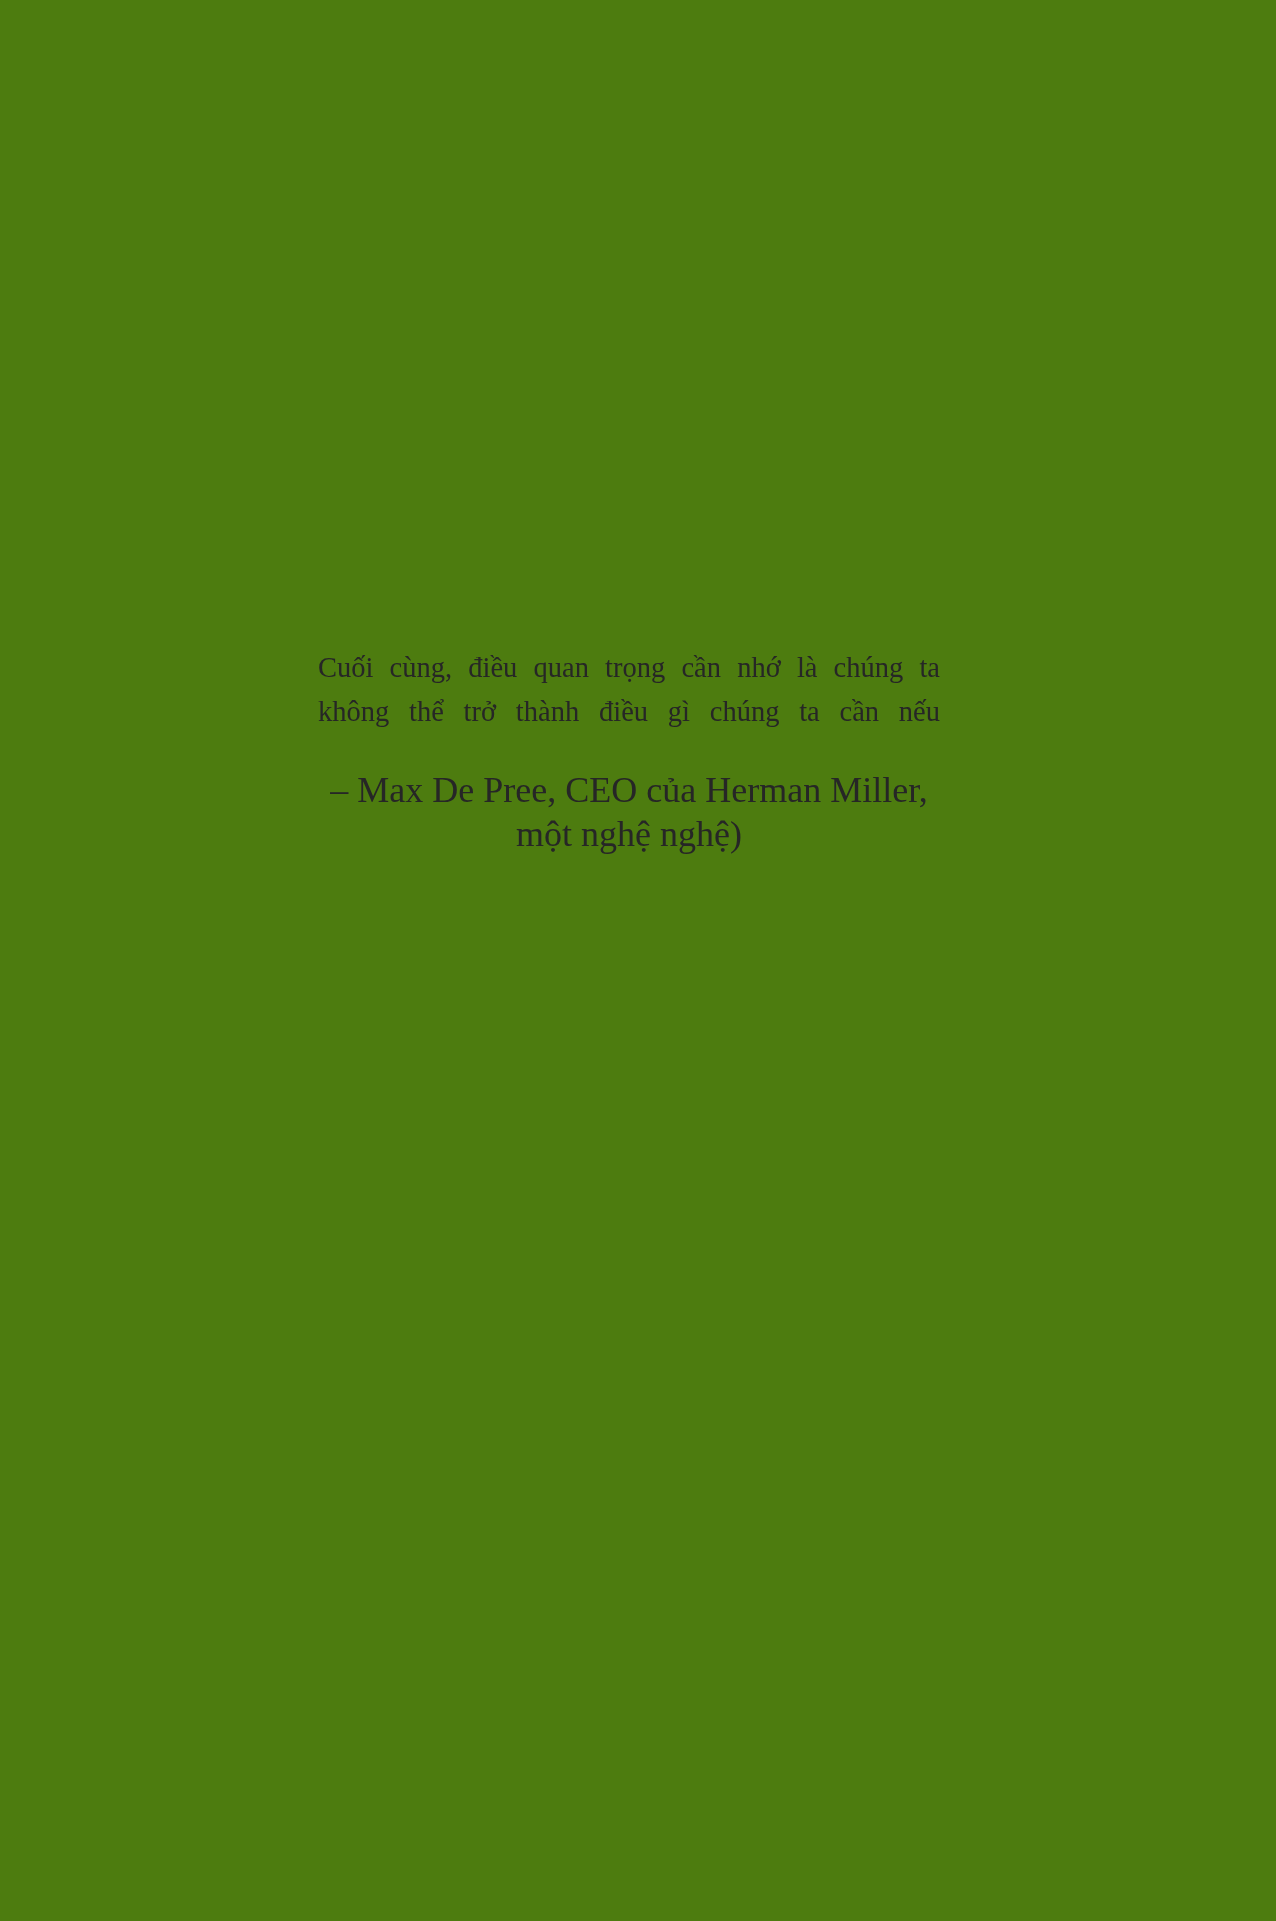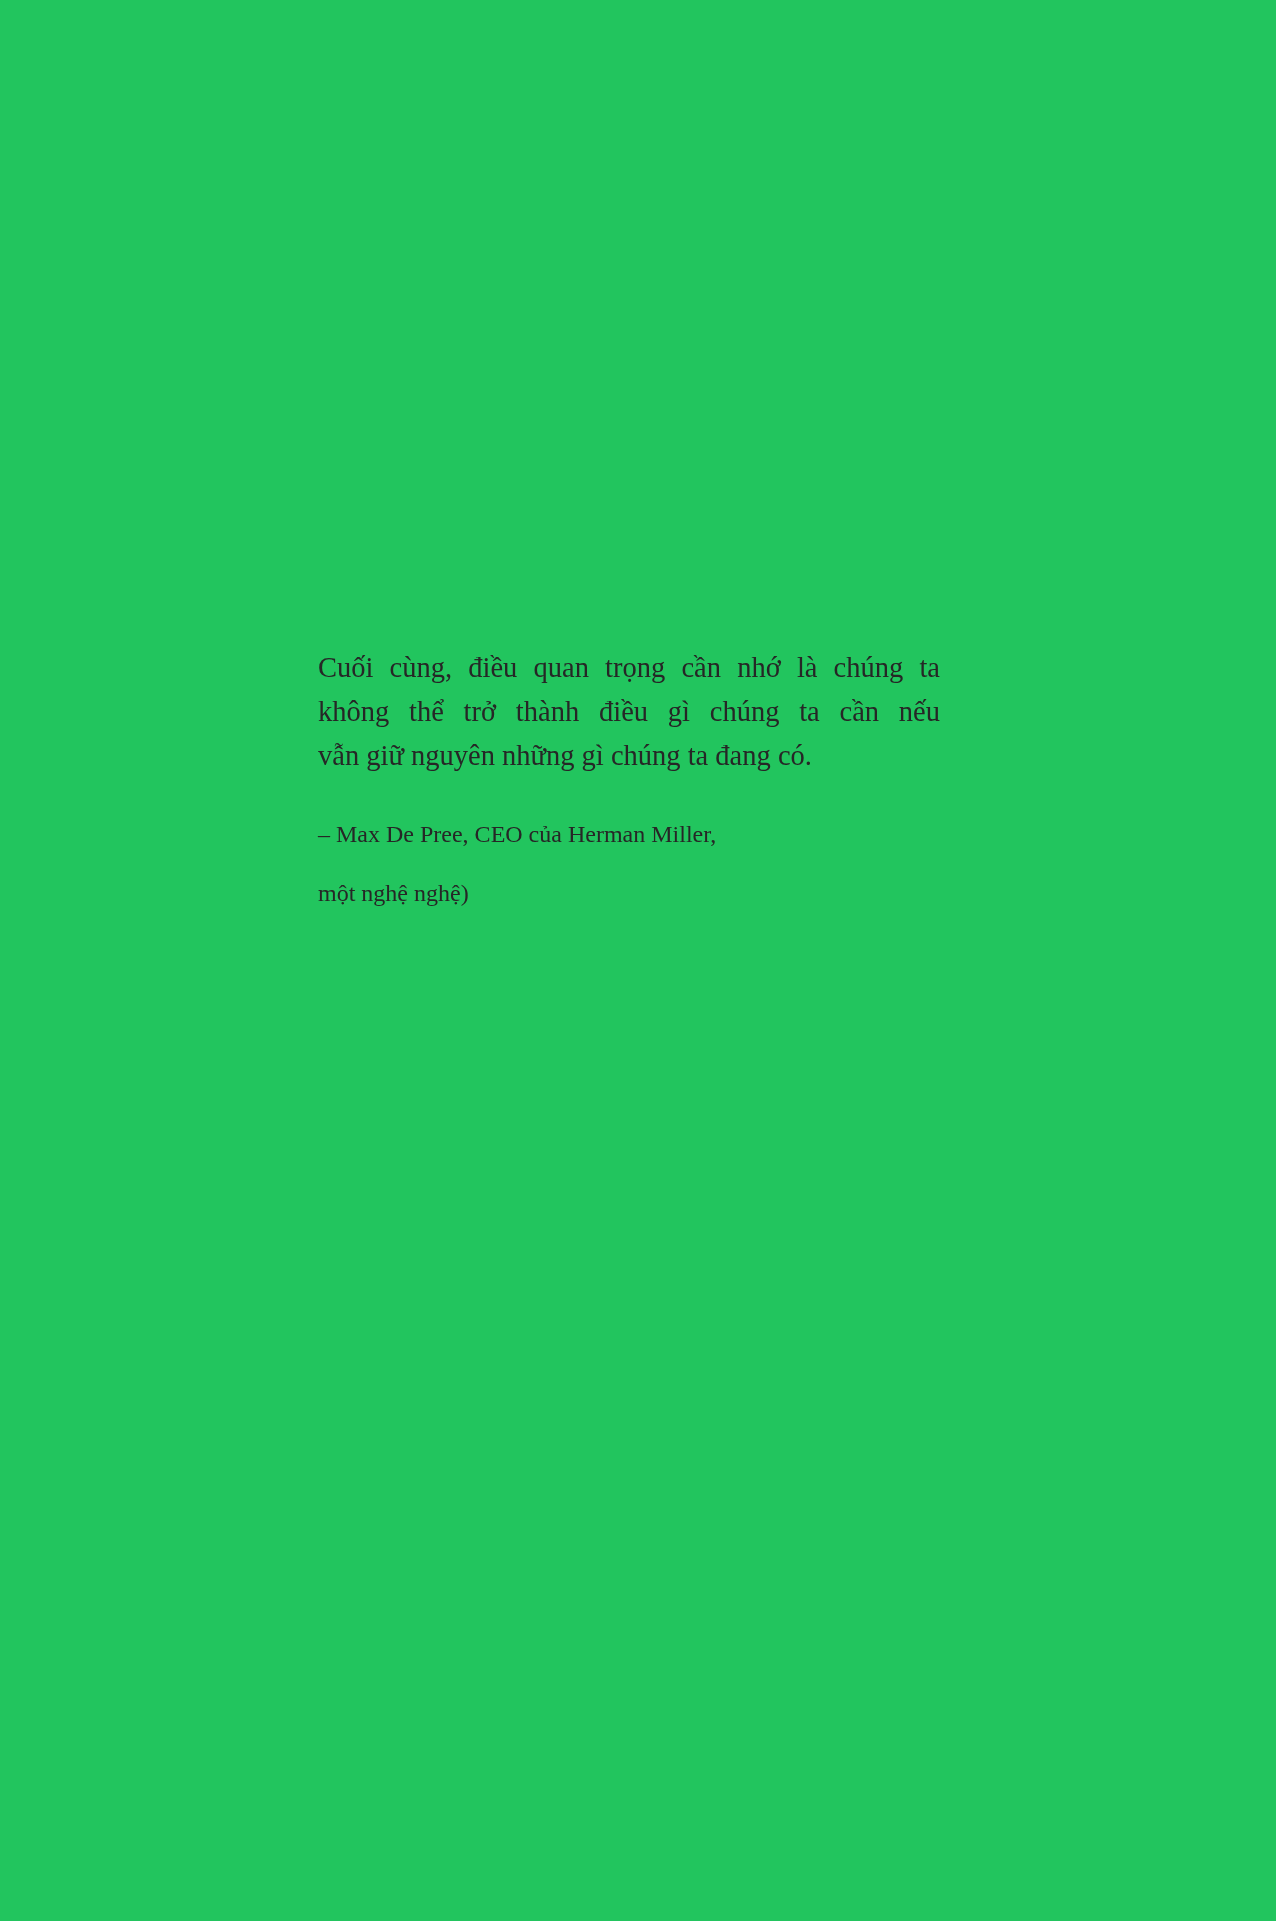--- a/index.html
+++ b/index.html
@@ -4,21 +4,21 @@
 <style>
   html, body {
     margin: 0;
     padding: 0;
     background: #ffffff;
   }
   .page {
     position: relative;
     width: 1276px;
     height: 1921px;
-    background: #22c55e;
+    background: #4d7c0f;
     overflow: hidden;
     font-family: "Liberation Serif", "DejaVu Serif", serif;
     color: #262626;
   }
   .quote-block {
     position: absolute;
     left: 318px;
     top: 646px;
     width: 622px;
   }
@@ -31,39 +31,37 @@
     text-align: justify;
     text-align-last: justify;
   }
   .quote-line.last {
     text-align: left;
   }
   .attribution-block {
     margin-top: 34px;
   }
   .attr-line {
-    font-size: 24px;
+    font-size: 36px;
     line-height: 44px;
-    text-align: left;
-    margin-top: 15px;
+    text-align: center;
   }
   .italic {
     font-style: italic;
   }
 </style>
 </head>
 <body>
 
 <div class="page">
   <div class="quote-block">
 
     <div class="quote-paragraph">
       <div class="quote-line justified">Cuối cùng, điều quan trọng cần nhớ là chúng ta</div>
       <div class="quote-line justified">không thể trở thành điều gì chúng ta cần nếu</div>
-      <div class="quote-line last">vẫn giữ nguyên những gì chúng ta đang có.</div>
     </div>
 
     <div class="attribution-block">
       <div class="attr-line">– Max De Pree, CEO của Herman Miller,</div>
       <div class="attr-line">một nghệ nghệ)</div>
     </div>
 
   </div>
 </div>
 

